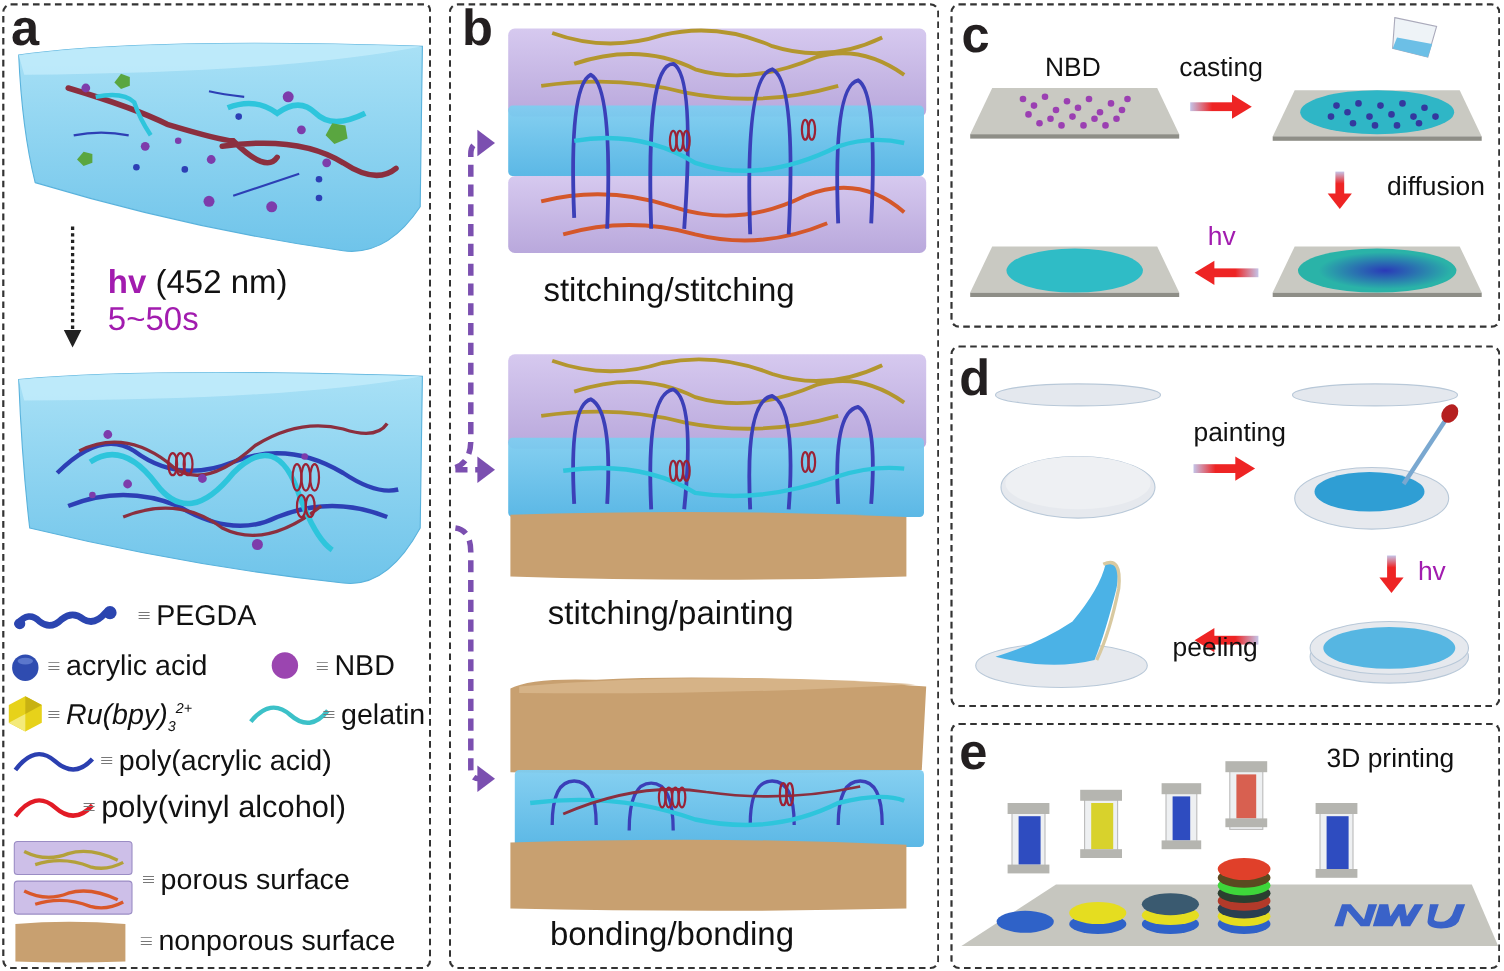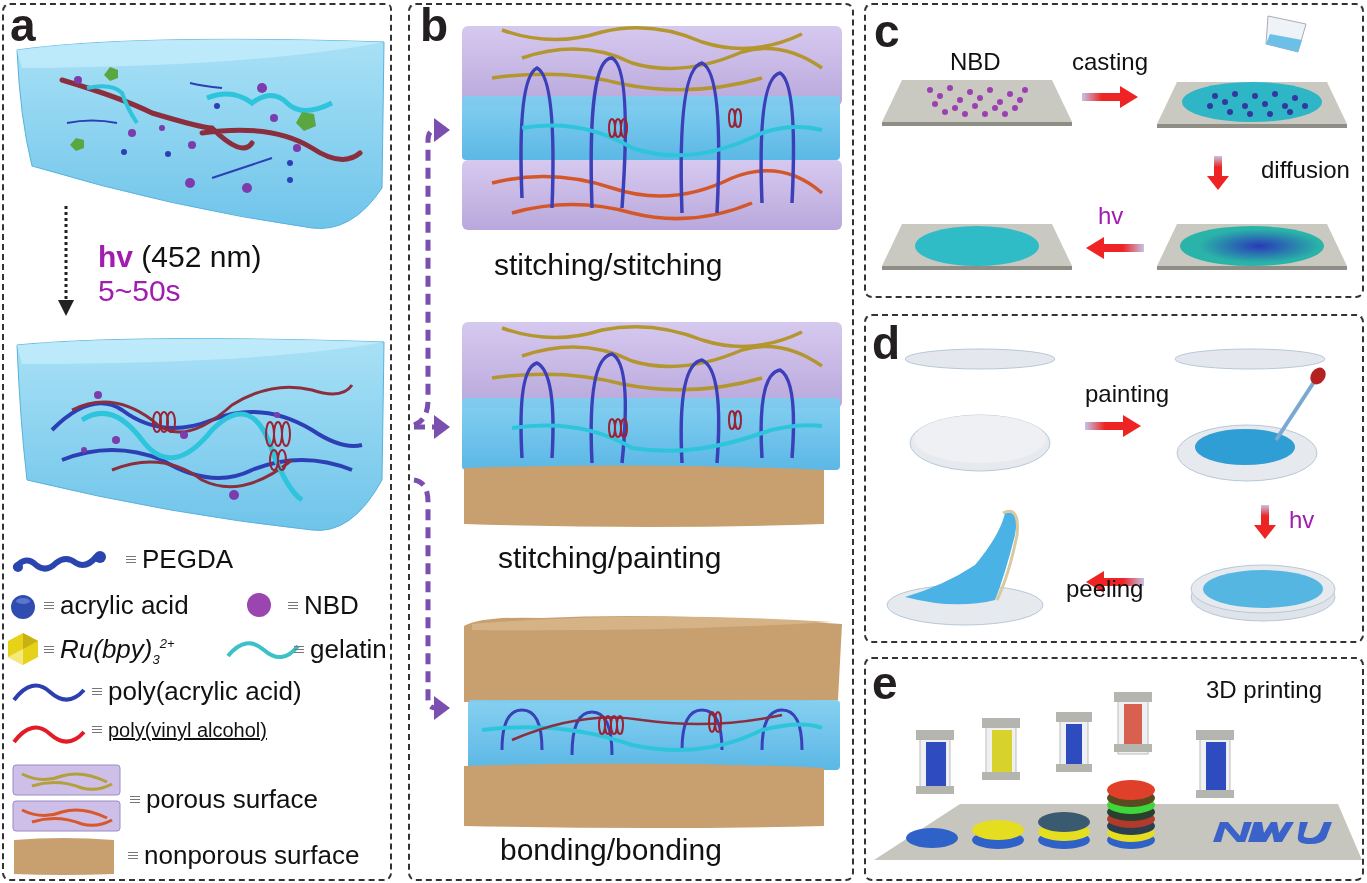--- a/index.html
+++ b/index.html
@@ -139,21 +139,21 @@
   <svg style="left:12px;top:680px;" width="74" height="26" viewBox="0 0 74 26">
     <path d="M2,20 Q20,-4 38,12 Q56,28 72,10" stroke="#2b3fb0" stroke-width="4" fill="none"></path>
   </svg>
   <div class="txt" style="left:88px;top:678px;font-size:26px;">
     <span class="eq"></span><span>poly(acrylic acid)</span>
   </div>
 
   <svg style="left:12px;top:722px;" width="74" height="26" viewBox="0 0 74 26">
     <path d="M2,20 Q20,-4 38,12 Q56,28 72,10" stroke="#e21b26" stroke-width="4" fill="none"></path>
   </svg>
-  <div class="txt" style="left:88px;top:720px;font-size:20px;text-decoration:underline;">
+  <div class="txt" style="left:72px;top:720px;font-size:28px;">
     <span class="eq"></span><span>poly(vinyl alcohol)</span>
   </div>
 
   <svg style="left:12px;top:764px;" width="110" height="70" viewBox="0 0 110 70">
     <rect x="1" y="1" width="107" height="30" rx="3" fill="#cdbfe8" stroke="#9a8cc4"></rect>
     <path d="M10,10 Q30,20 50,12 Q70,6 95,18 M20,22 Q45,14 70,24 Q85,28 100,20" stroke="#b3a03a" stroke-width="3" fill="none"></path>
     <rect x="1" y="37" width="107" height="30" rx="3" fill="#cdbfe8" stroke="#9a8cc4"></rect>
     <path d="M10,46 Q30,56 50,48 Q70,42 95,54 M20,58 Q45,50 70,60 Q85,64 100,56" stroke="#d9582a" stroke-width="3" fill="none"></path>
   </svg>
   <div class="txt" style="left:126px;top:786px;font-size:26px;text-align:right;">

